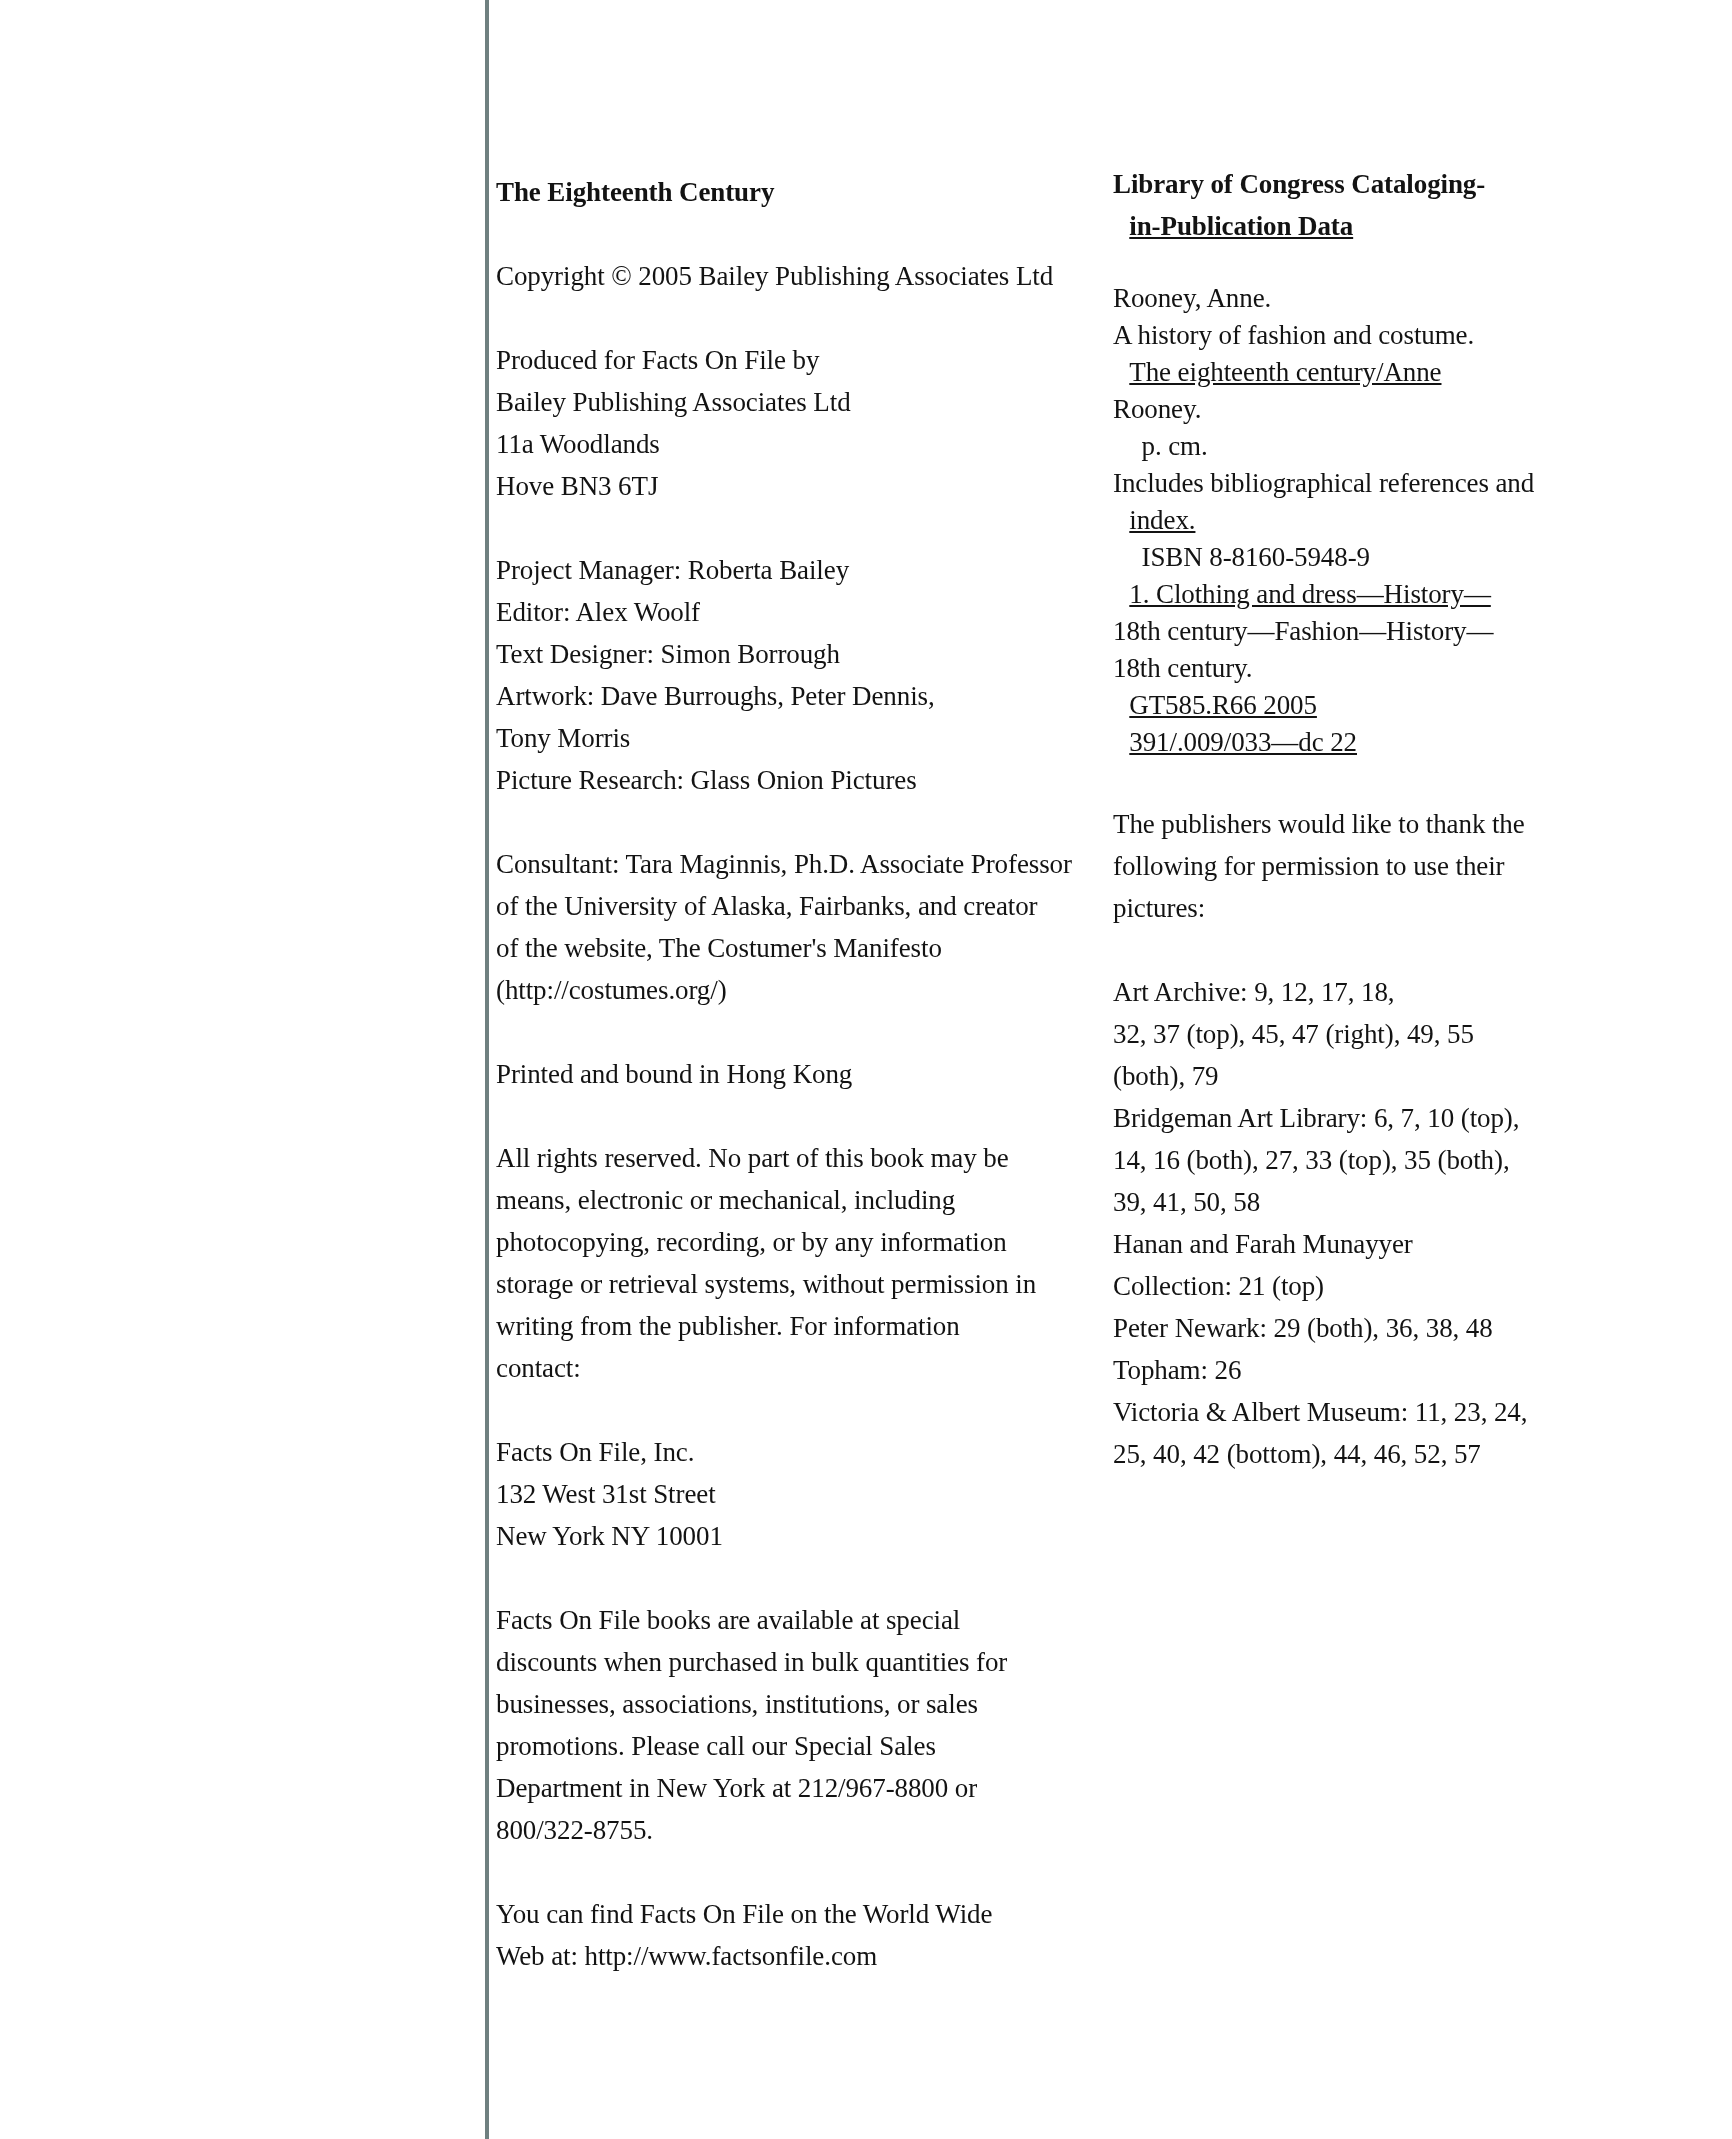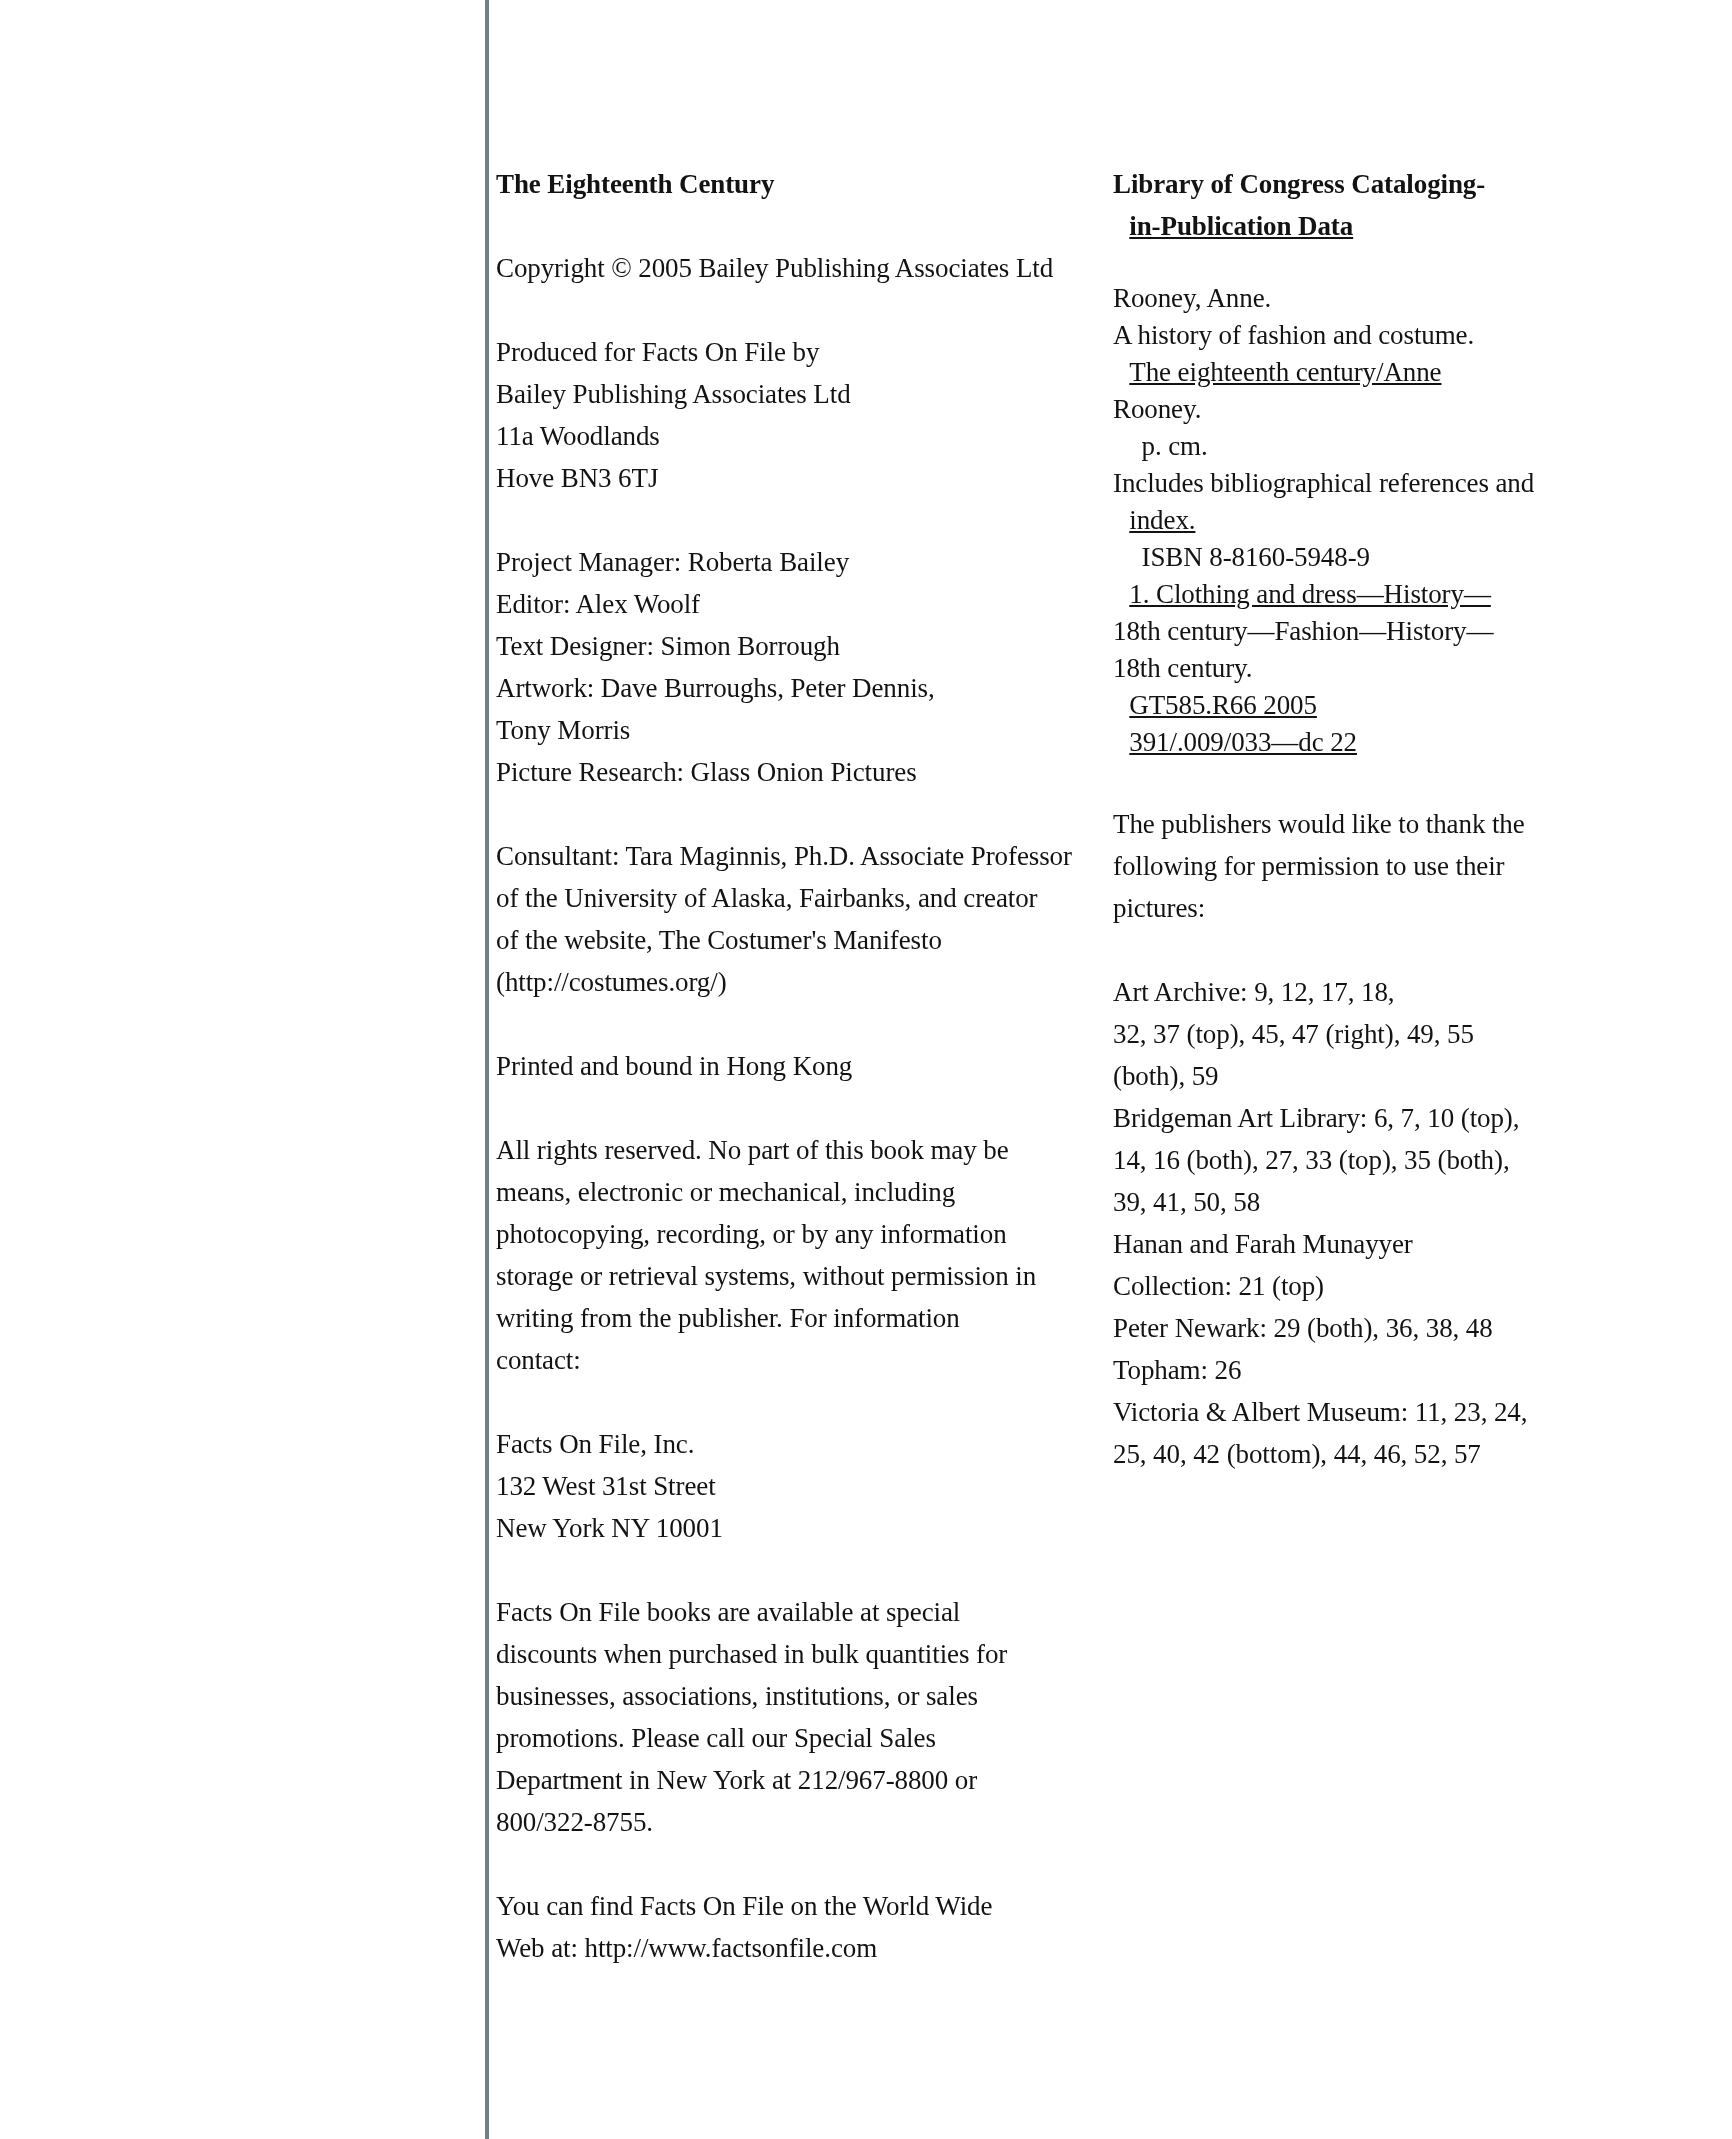--- a/index.html
+++ b/index.html
@@ -21,21 +21,21 @@
     left: 485px;
     top: 0;
     width: 4.1px;
     height: 2140px;
     background: #6f8080;
   }
   .col {
     position: absolute;
     top: 163px;
   }
-  #col-left  { left: 496px;  width: 611px; }
+  #col-left  { left: 496px;  width: 611px; margin-top: 8px; }
   #col-right { left: 1113px; width: 489px; }
   .ln {
     font-size: 27px;
     line-height: 42px;
     white-space: nowrap;
     letter-spacing: -0.1px;
   }
   .bold { font-weight: bold; }
   .cat .ln { line-height: 37px; }
   .ind1 { padding-left: 16.3px; text-decoration: underline; }
@@ -145,21 +145,21 @@
     <div>
       <div class="ln">The publishers would like to thank the</div>
       <div class="ln">following for permission to use their</div>
       <div class="ln">pictures:</div>
     </div>
     <div class="sp62"></div>
 
     <div>
       <div class="ln">Art Archive: 9, 12, 17, 18,</div>
       <div class="ln">32, 37 (top), 45, 47 (right), 49, 55</div>
-      <div class="ln">(both), 59</div>
+      <div class="ln">(both), 79</div>
       <div class="ln">Bridgeman Art Library: 6, 7, 10 (top),</div>
       <div class="ln">14, 16 (both), 27, 33 (top), 35 (both),</div>
       <div class="ln">39, 41, 50, 58</div>
       <div class="ln">Hanan and Farah Munayyer</div>
       <div class="ln">Collection: 21 (top)</div>
       <div class="ln">Peter Newark: 29 (both), 36, 38, 48</div>
       <div class="ln">Topham: 26</div>
       <div class="ln">Victoria &amp; Albert Museum: 11, 23, 24,</div>
       <div class="ln">25, 40, 42 (bottom), 44, 46, 52, 57</div>
     </div>

